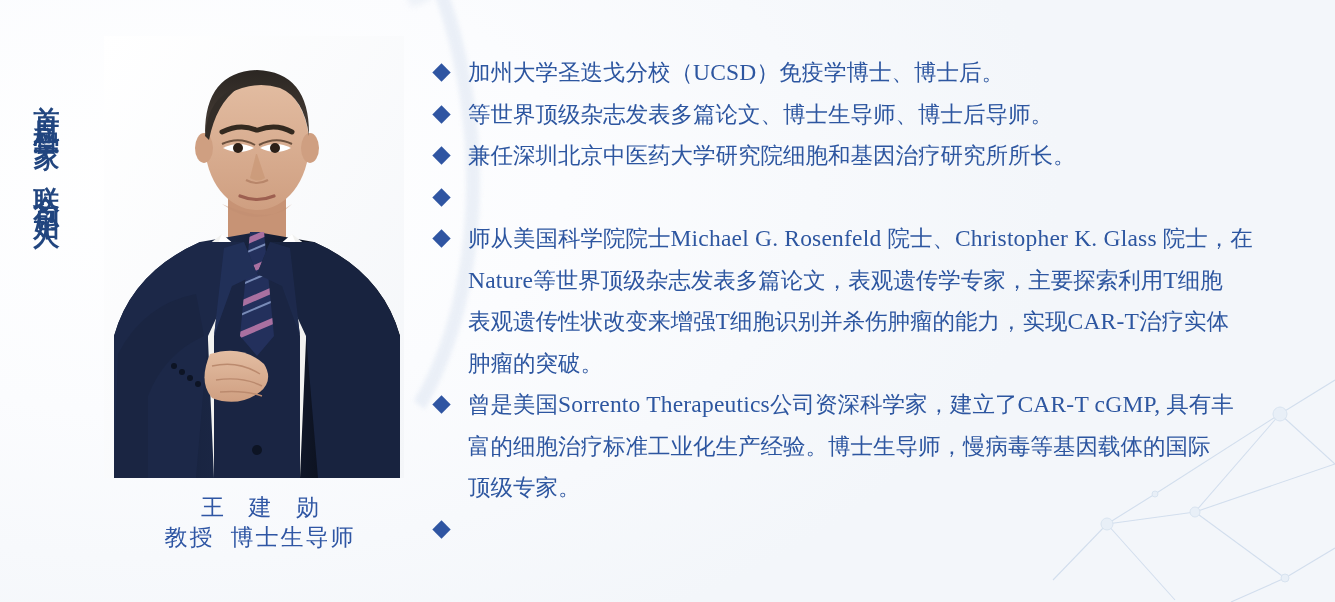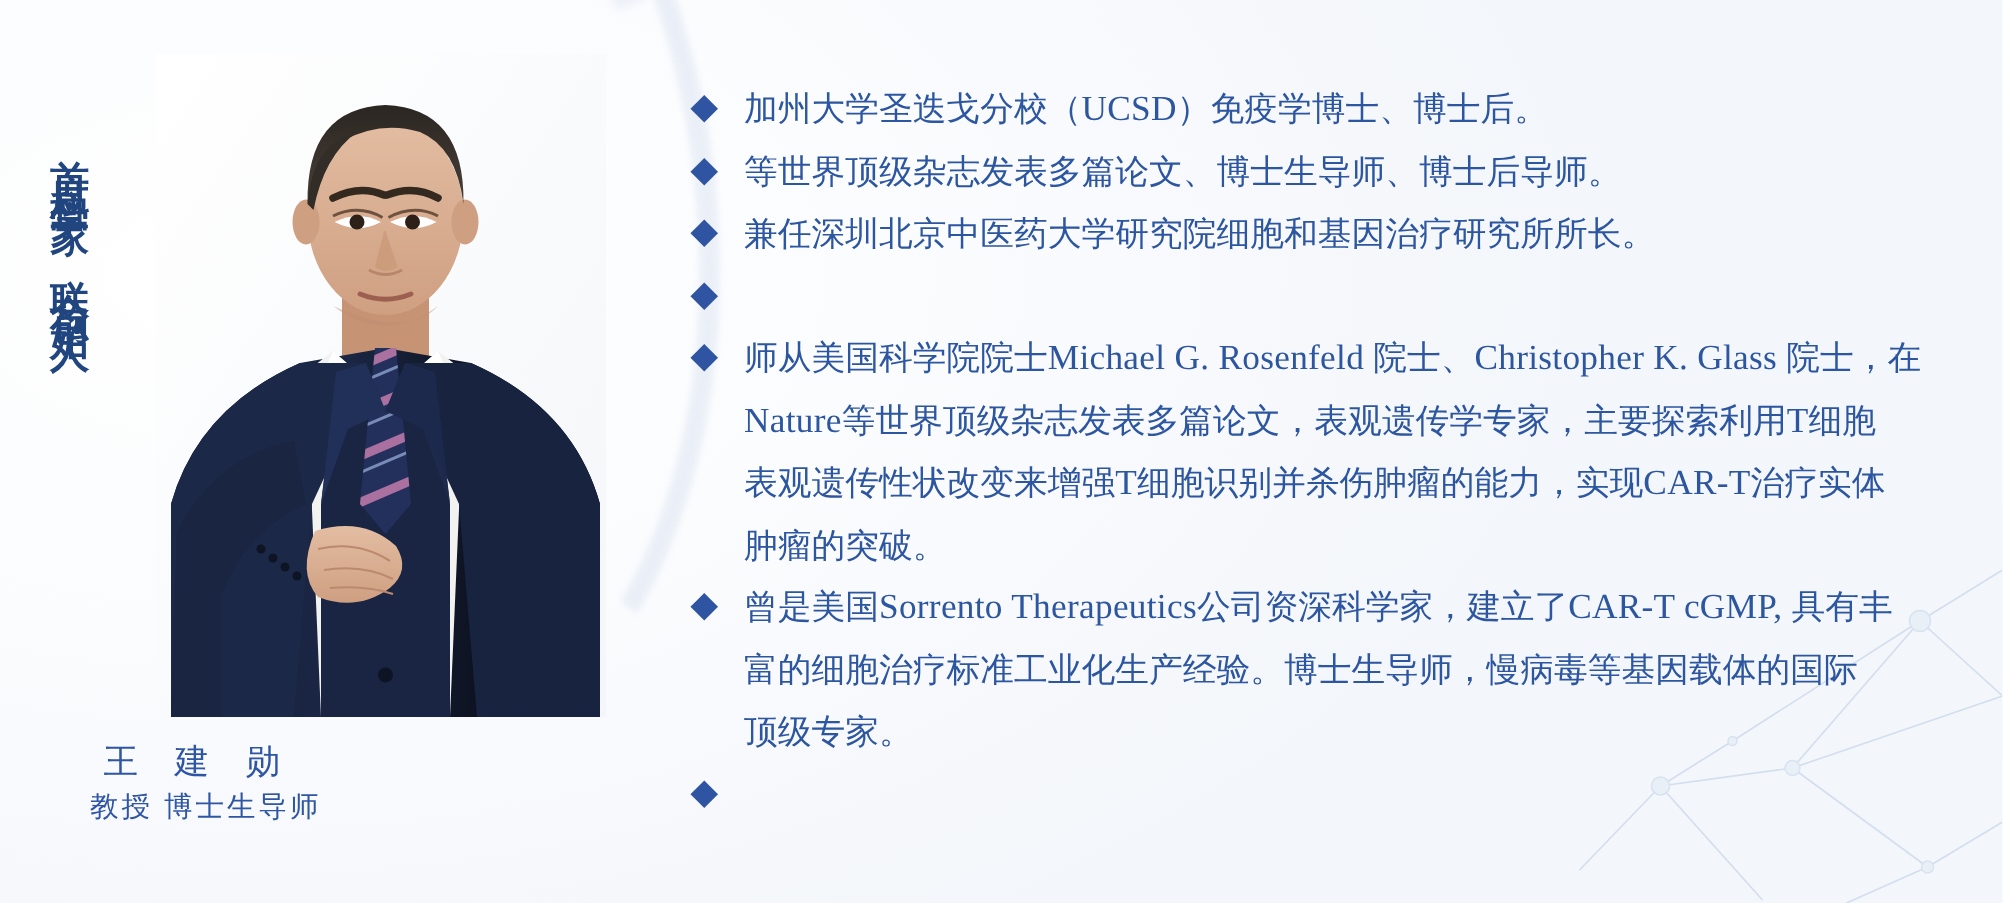--- a/index.html
+++ b/index.html
@@ -96,39 +96,40 @@
     position: absolute;
     left: 0; top: 0;
     width: 300px; height: 442px;
   }
 
   .caption {
     position: absolute;
     left: 60px;
     top: 492px;
     width: 400px;
-    text-align: left;
+    text-align: center;
     color: #2f56a4;
   }
   .caption .cap-name {
     font-size: 23px;
     letter-spacing: 9px;
     line-height: 30px;
     padding-left: 9px;
   }
   .caption .cap-role {
-    font-size: 19px;
+    font-size: 23px;
     letter-spacing: 2px;
     line-height: 34px;
+    font-family: Liberation Mono, monospace;
   }
 
   
   .bullets {
     position: absolute;
-    left: 463px;
+    left: 435px;
     top: 52px;
     width: 840px;
   }
   .bline {
     position: relative;
     height: 41.5px;
     line-height: 41.5px;
     font-size: 22.5px;
     color: #2d56a0;
     white-space: nowrap;

